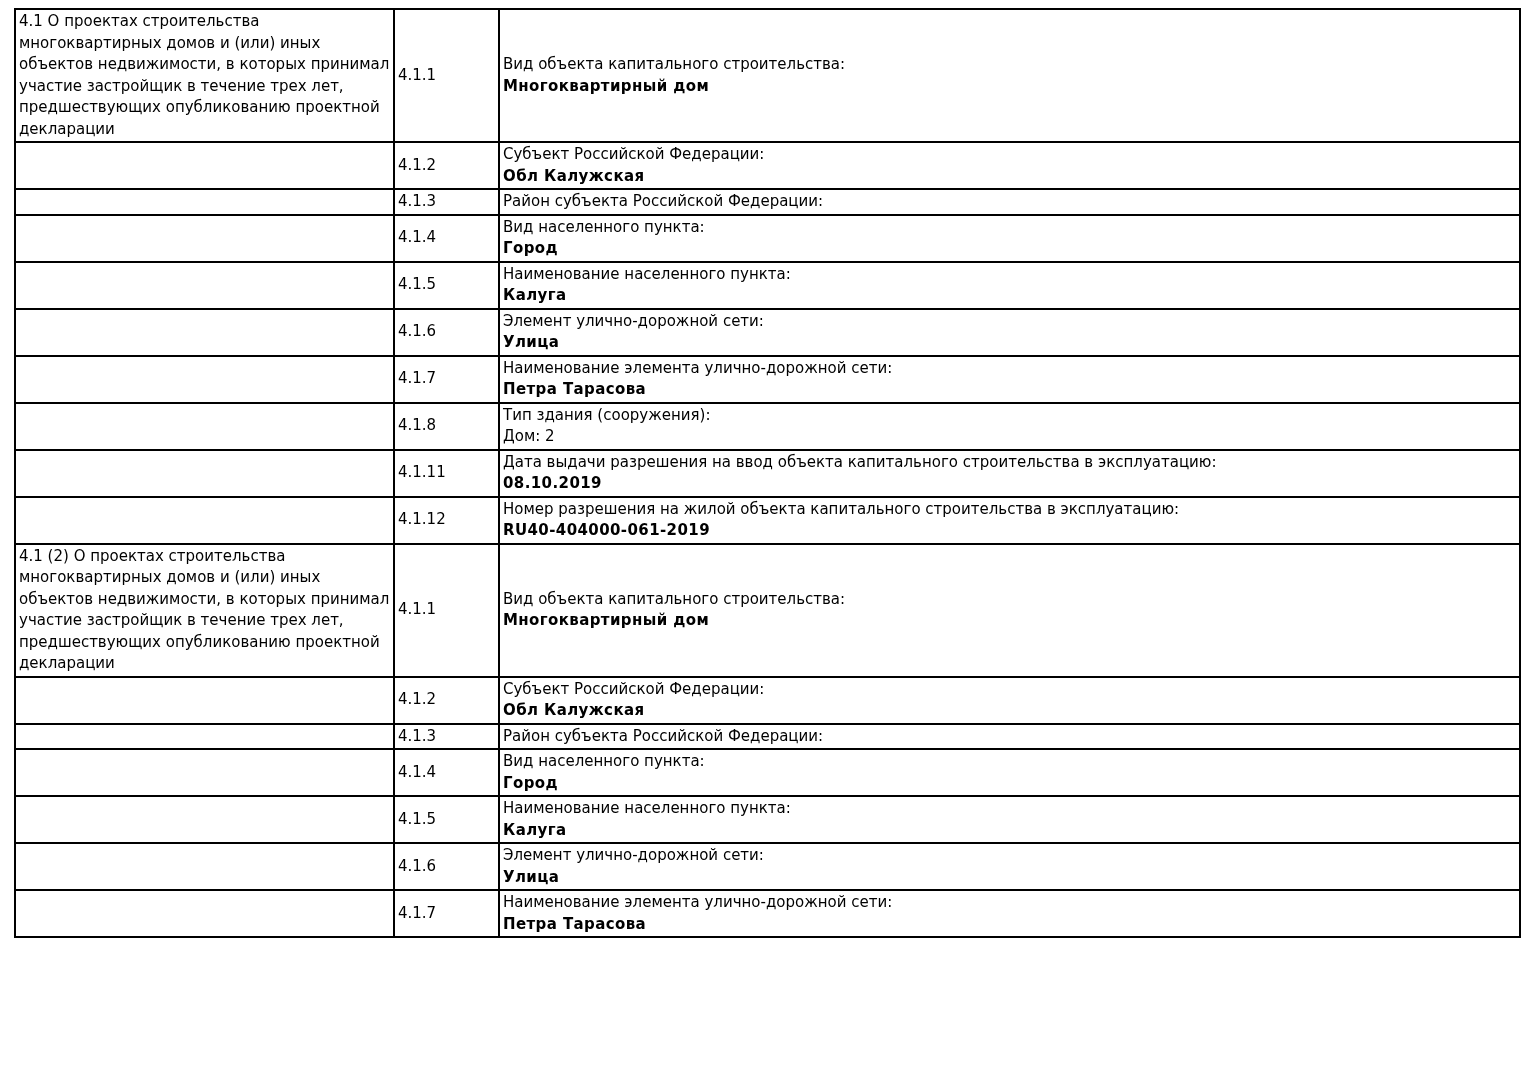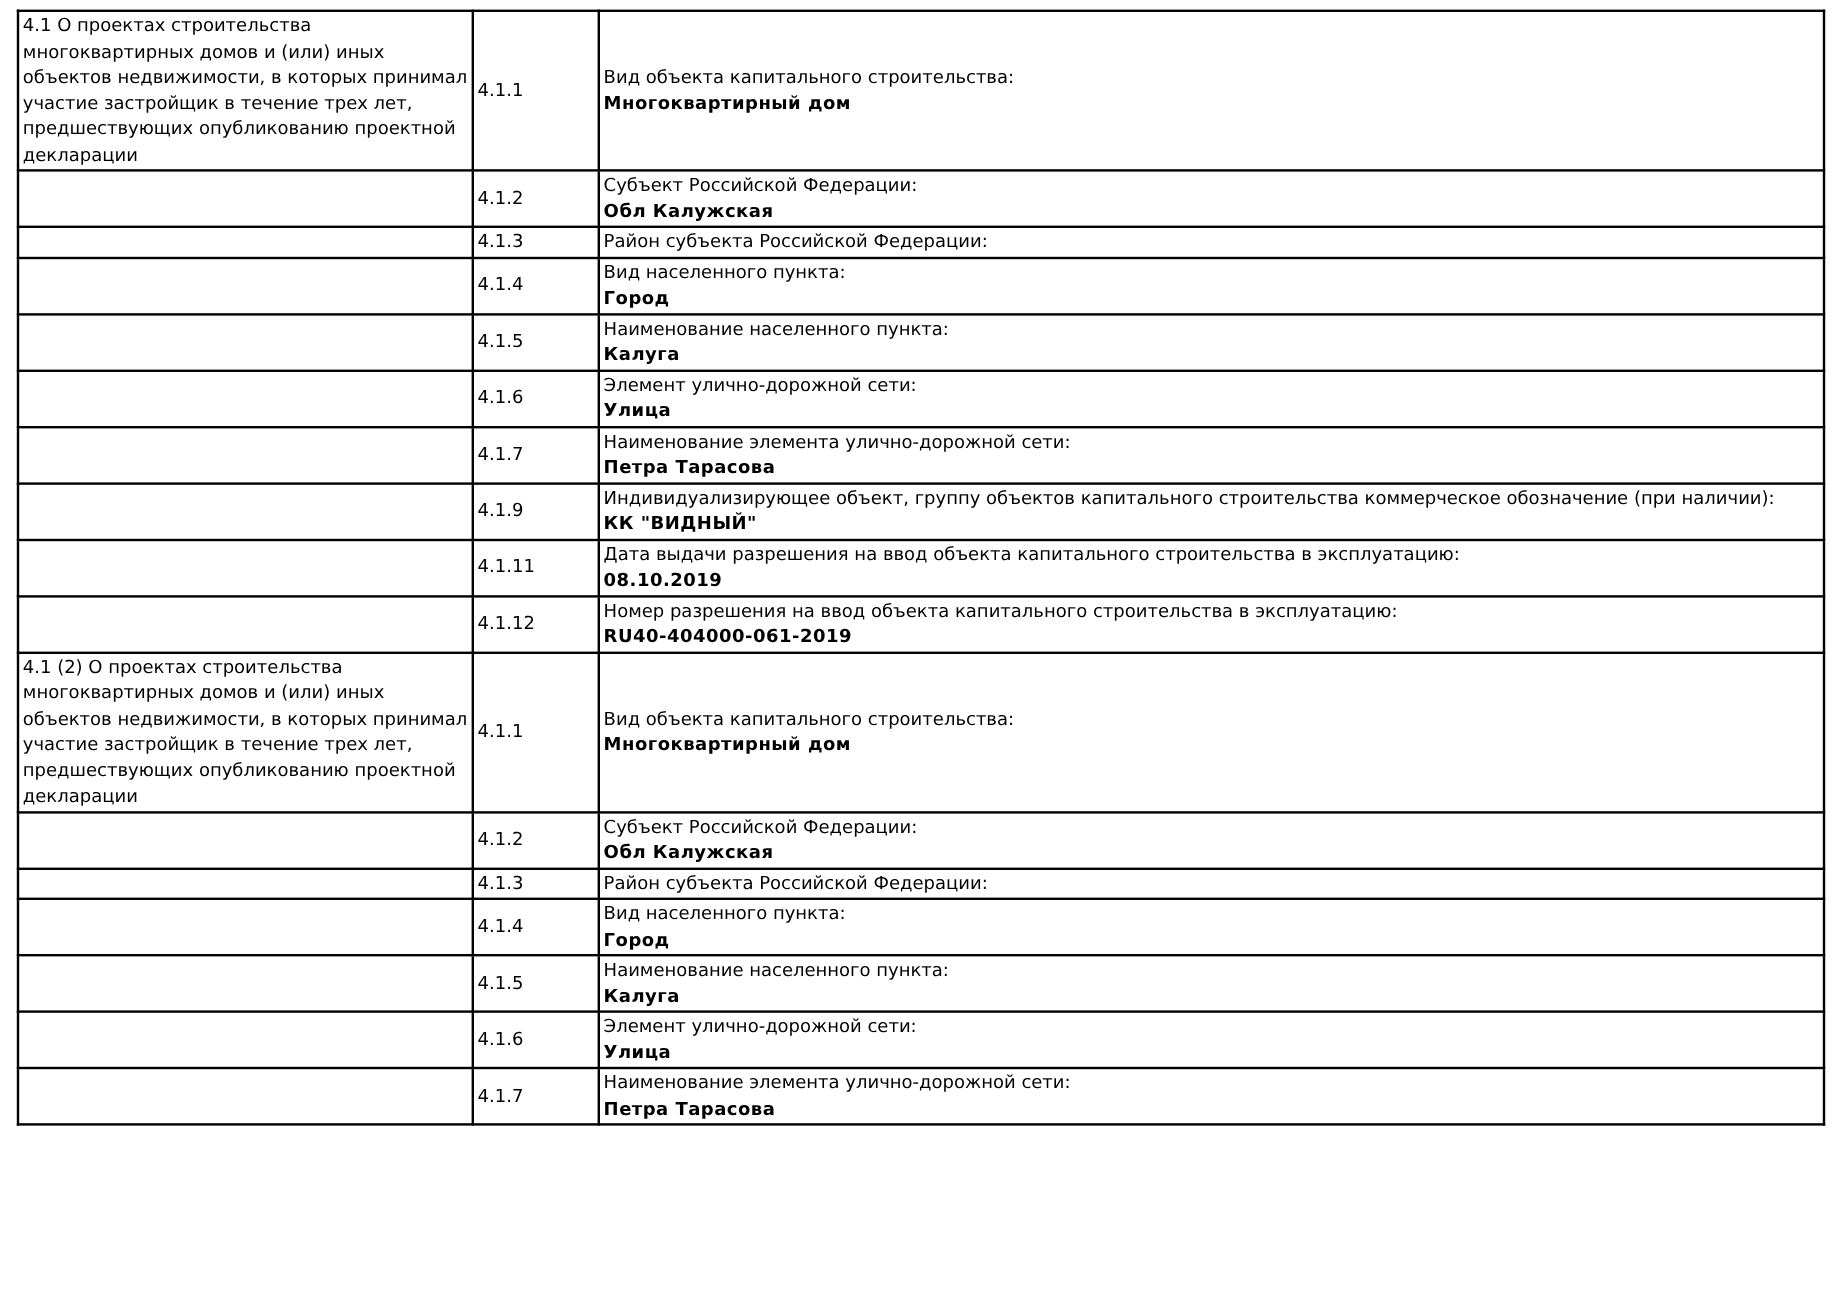--- a/index.html
+++ b/index.html
@@ -98,39 +98,39 @@
         <tr class="row-normal">
           <td class="col-section"></td>
           <td class="col-num"><span>4.1.7</span></td>
           <td class="col-content">
             <div class="item-label">Наименование элемента улично-дорожной сети:</div>
             <div class="item-value">Петра Тарасова</div>
           </td>
         </tr>
         <tr class="row-normal">
           <td class="col-section"></td>
-          <td class="col-num"><span>4.1.9</span></td>
+          <td class="col-num"><span>4.1.8</span></td>
           <td class="col-content">
-            <div class="item-label">Индивидуализирующее объект, группу объектов капитального строительства коммерческое обозначение (при наличии):</div>
-            <div class="item-value">КК "ВИДНЫЙ"</div>
+            <div class="item-label">Тип здания (сооружения):</div>
+            <div class="item-value plain">Дом: 2</div>
           </td>
         </tr>
         <tr class="row-normal">
           <td class="col-section"></td>
           <td class="col-num"><span>4.1.11</span></td>
           <td class="col-content">
             <div class="item-label">Дата выдачи разрешения на ввод объекта капитального строительства в эксплуатацию:</div>
             <div class="item-value">08.10.2019</div>
           </td>
         </tr>
         <tr class="row-normal">
           <td class="col-section"></td>
           <td class="col-num"><span>4.1.12</span></td>
           <td class="col-content">
-            <div class="item-label">Номер разрешения на ввод объекта капитального строительства в эксплуатацию:</div>
+            <div class="item-label">Номер разрешения на жилой объекта капитального строительства в эксплуатацию:</div>
             <div class="item-value">RU40-404000-061-2019</div>
           </td>
         </tr>
         <tr class="section-first">
           <td class="col-section"><span>4.1 (2) О проектах строительства многоквартирных домов и (или) иных объектов недвижимости, в которых принимал участие застройщик в течение трех лет, предшествующих опубликованию проектной декларации</span></td>
           <td class="col-num"><span>4.1.1</span></td>
           <td class="col-content">
             <div class="item-label">Вид объекта капитального строительства:</div>
             <div class="item-value">Многоквартирный дом</div>
           </td>

